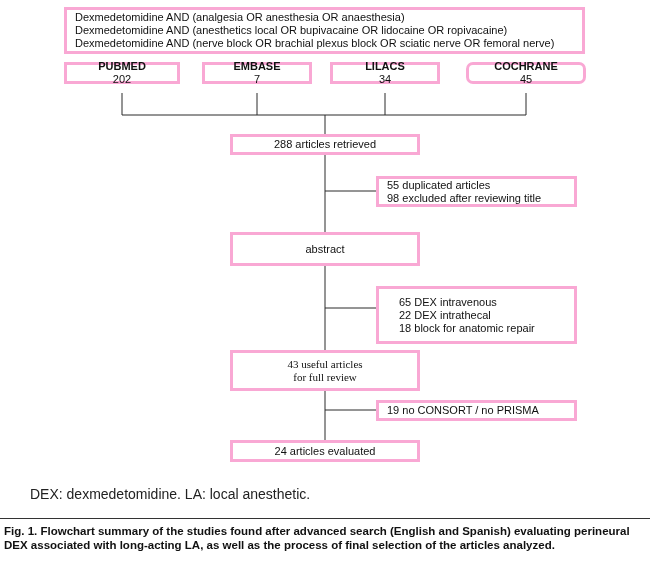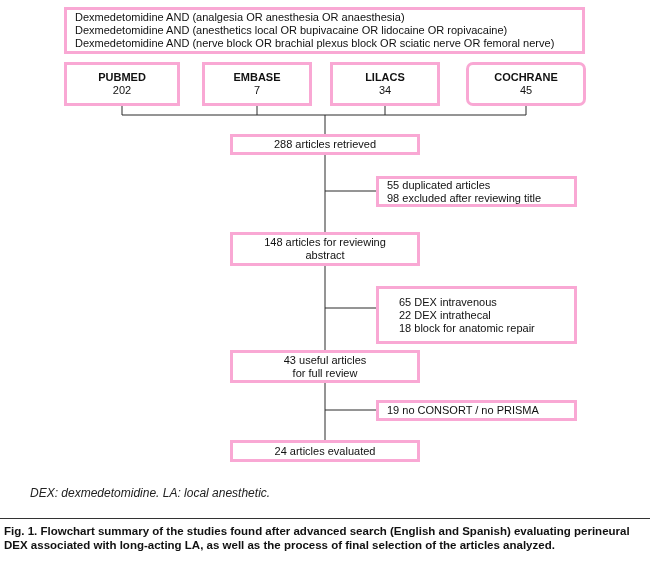--- a/index.html
+++ b/index.html
@@ -37,21 +37,21 @@
     width: 521px;
     height: 47px;
     padding: 3px 8px;
     display: flex;
     flex-direction: column;
     justify-content: center;
     text-align: left;
   }
   .db-box {
     top: 62px;
-    height: 44px;
+    height: 22px;
     display: flex;
     flex-direction: column;
     justify-content: center;
     align-items: center;
     text-align: center;
   }
   .db-name { font-weight: bold; }
   .db-count { font-weight: normal; }
   .db-pubmed   { left: 64px;  width: 116px; }
   .db-embase   { left: 202px; width: 110px; }
@@ -72,31 +72,30 @@
     padding: 2px 8px;
     display: flex;
     flex-direction: column;
     justify-content: center;
     text-align: left;
   }
   .box-retrieved { top: 134px; height: 21px; }
   .box-excluded1 { top: 176px; height: 31px; }
   .box-abstract  { top: 232px; height: 34px; }
   .box-excluded2 { top: 286px; height: 58px; padding-left: 20px; }
-  .box-fullreview{ top: 350px; height: 33px; }
+  .box-fullreview{ top: 350px; height: 41px; font-family: Liberation Serif, serif; }
   .box-excluded3 { top: 400px; height: 21px; }
   .box-evaluated { top: 440px; height: 22px; }
   .footnote {
     position: absolute;
     left: 30px;
     top: 486px;
-    font-size: 12px;
+    font-size: 14px;
     color: #222222;
     z-index: 2;
-    font-style: italic;
   }
   .separator {
     position: absolute;
     left: 0;
     top: 518px;
     width: 650px;
     border-top: 1px solid #333333;
     z-index: 2;
   }
   .caption {
@@ -160,21 +159,20 @@
   <div class="box main-box box-retrieved">
     <div>288 articles retrieved</div>
   </div>
 
   <div class="box side-box box-excluded1">
     <div>55 duplicated articles</div>
     <div>98 excluded after reviewing title</div>
   </div>
 
   <div class="box main-box box-abstract">
-    <div>148 articles for reviewing</div>
     <div>abstract</div>
   </div>
 
   <div class="box side-box box-excluded2">
     <div>65 DEX intravenous</div>
     <div>22 DEX intrathecal</div>
     <div>18 block for anatomic repair</div>
   </div>
 
   <div class="box main-box box-fullreview">

